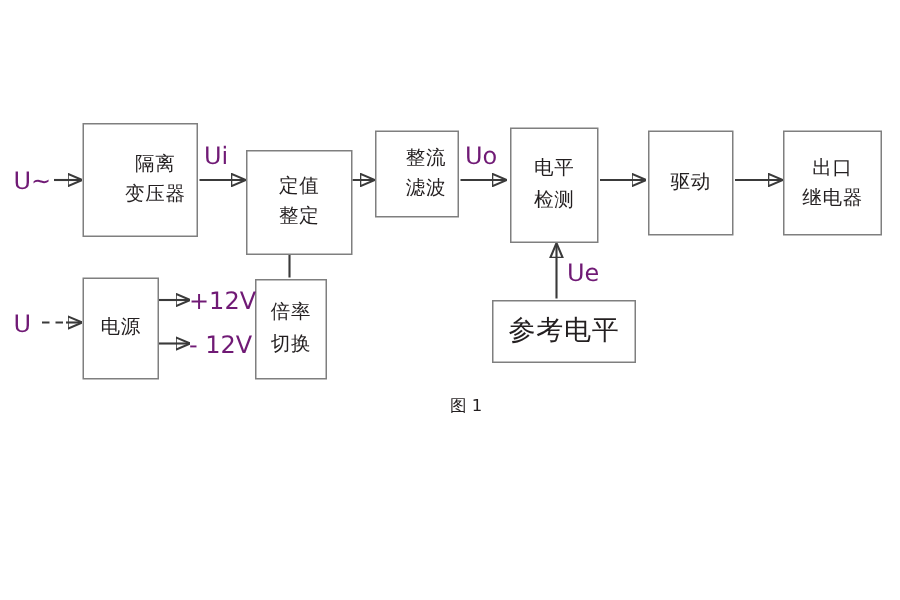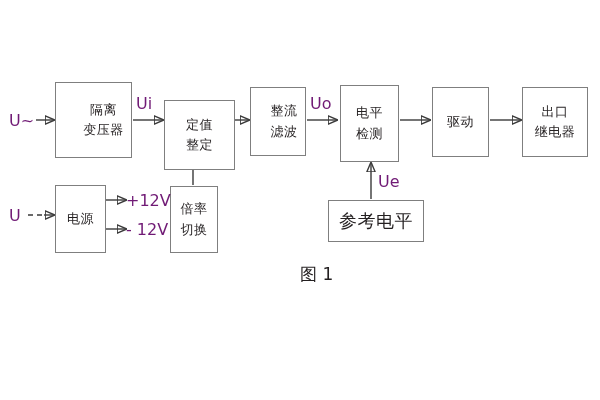--- a/index.html
+++ b/index.html
@@ -41,21 +41,21 @@
     font-size: 18px;
   }
   .label {
     position: absolute;
     font-size: 16px;
     color: #701a75;
     white-space: nowrap;
   }
   .caption {
     position: absolute;
-    font-size: 17px;
+    font-size: 11px;
     color: #231f20;
     white-space: nowrap;
     text-align: right;
   }
   svg.wires {
     position: absolute;
     left: 0; top: 0;
     width: 600px; height: 400px;
     overflow: visible;
     pointer-events: none;
@@ -111,21 +111,21 @@
   <div class="block" style="left:55px; top:82px; width:77px; height:76px;padding-left:20px;">
     <span class="line">隔离</span>
     <span class="line">变压器</span>
   </div>
 
   <div class="block" style="left:164px; top:88px; width:71px; height:70px;margin-top:12px;">
     <span class="line">定值</span>
     <span class="line">整定</span>
   </div>
 
-  <div class="block" style="left:250px; top:87px; width:56px; height:69px;padding-left:12px;">
+  <div class="block" style="left:250px; top:87px; width:56px; height:58px;padding-left:12px;">
     <span class="line">整流</span>
     <span class="line">滤波</span>
   </div>
 
   <div class="block" style="left:340px; top:85px; width:59px; height:77px;">
     <span class="line">电平</span>
     <span class="line">检测</span>
   </div>
 
   <div class="block" style="left:432px; top:87px; width:57px; height:70px;">

